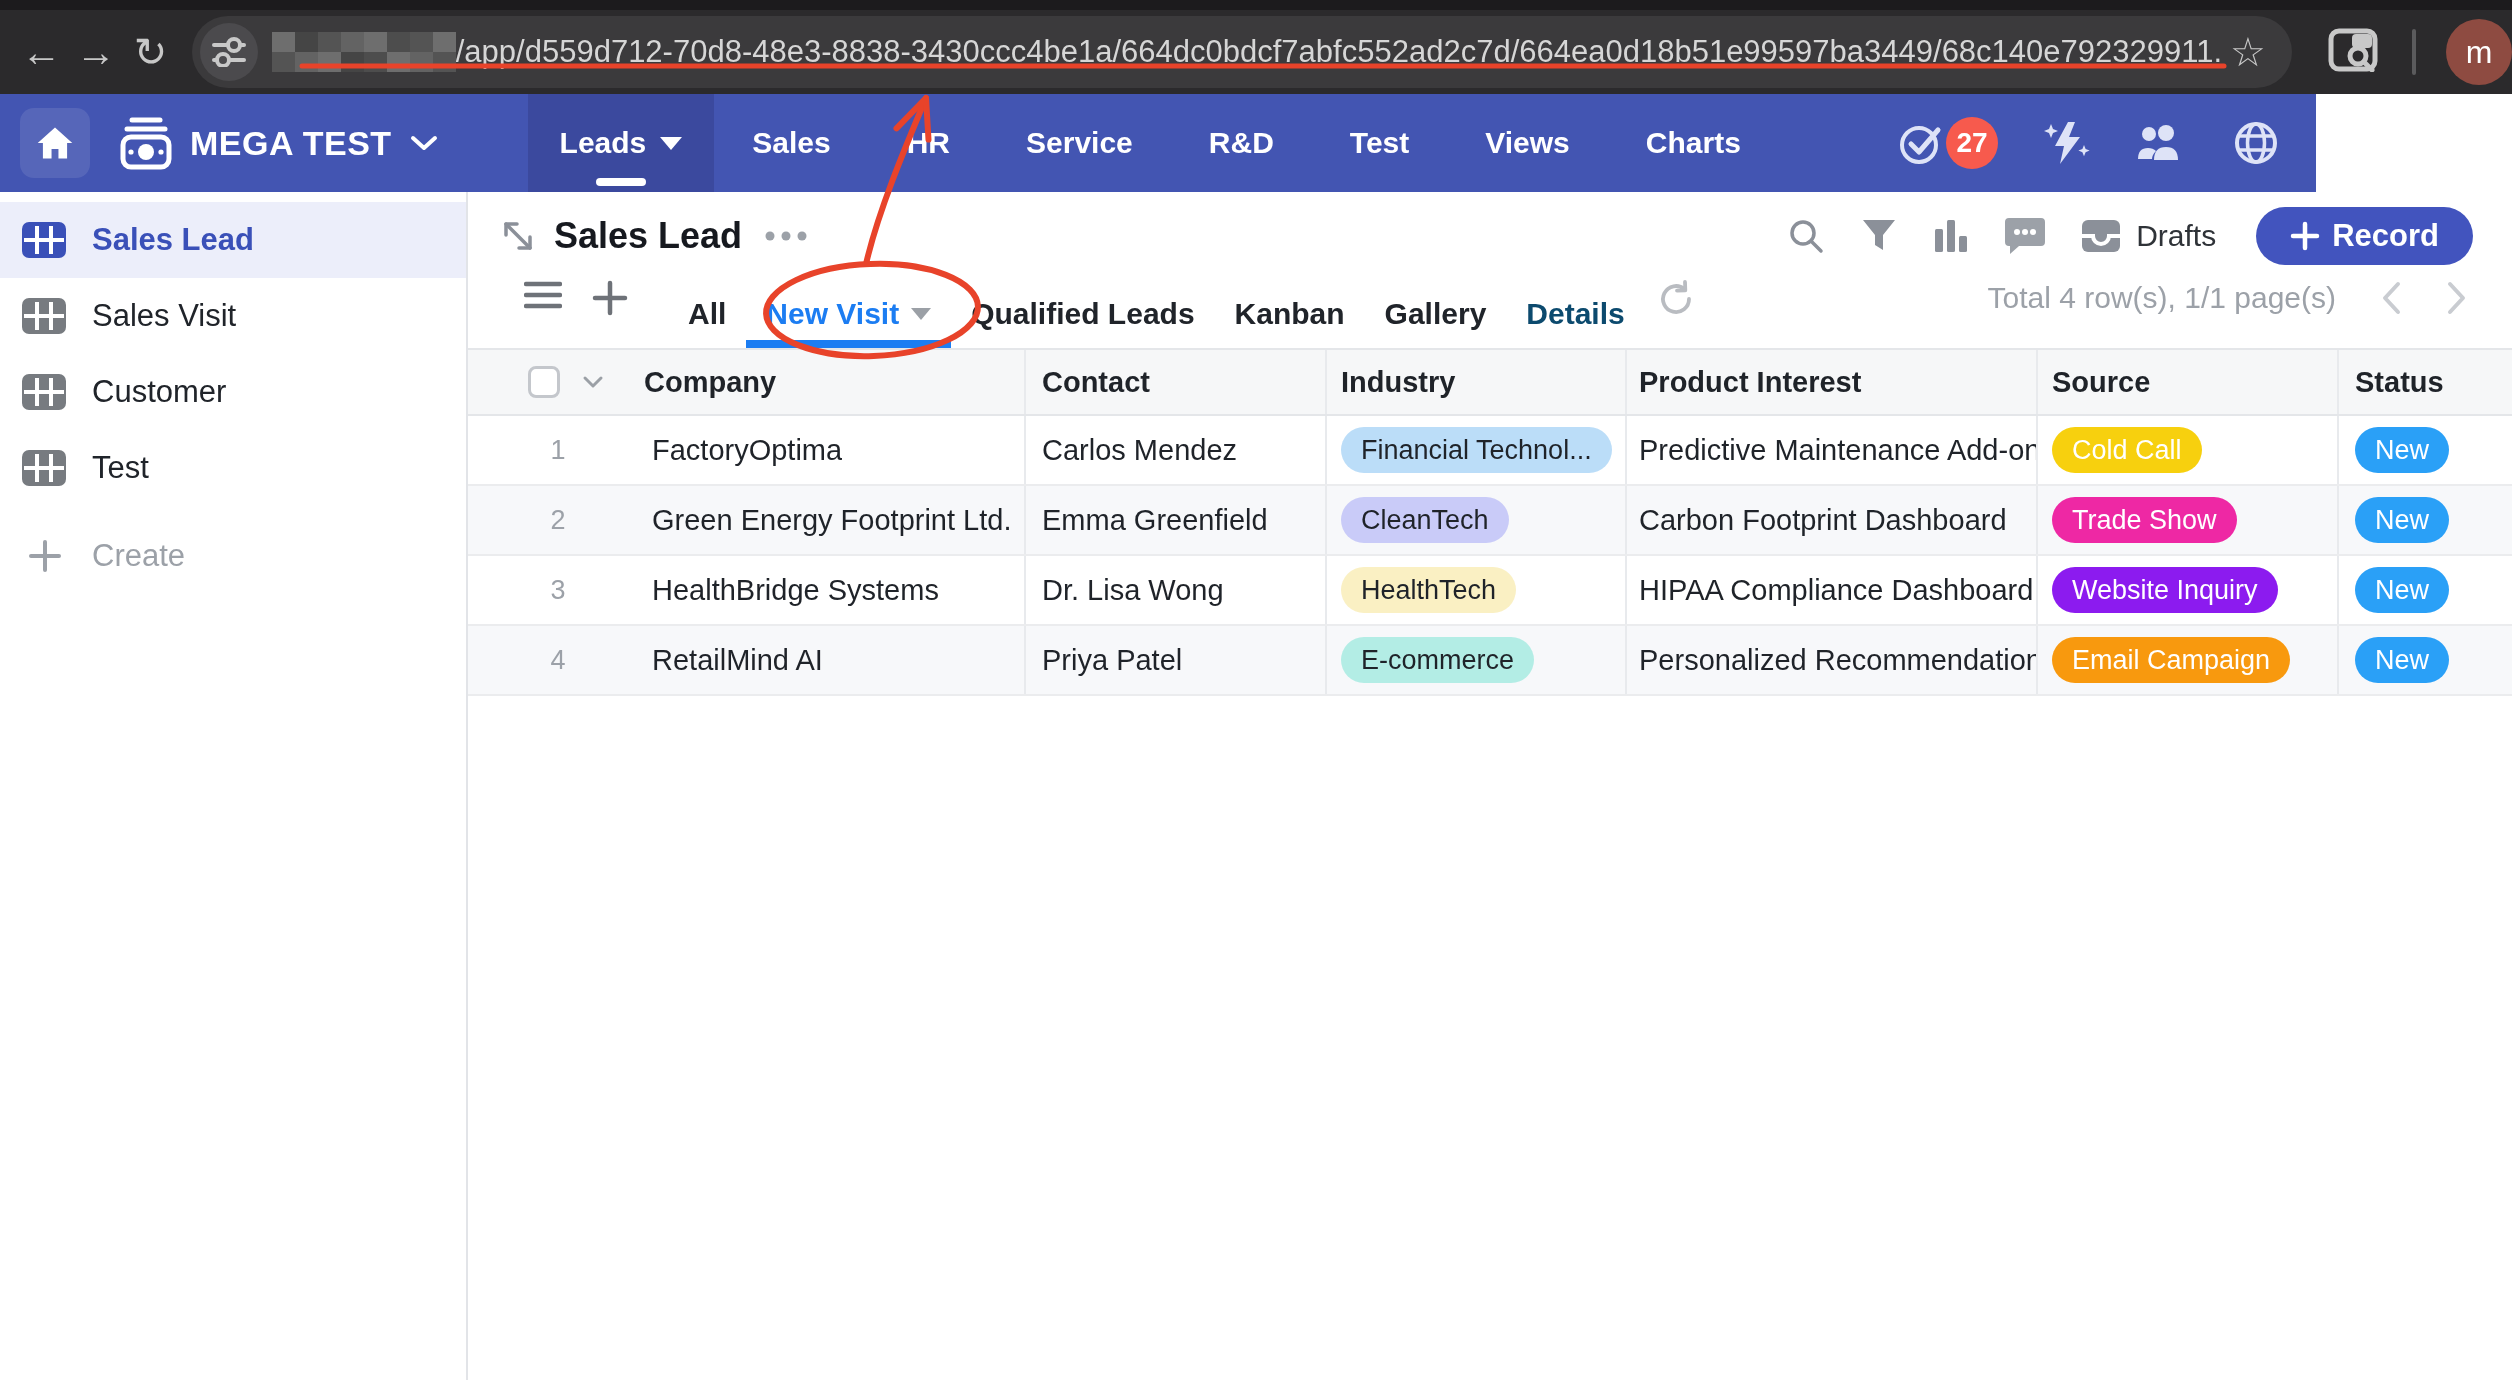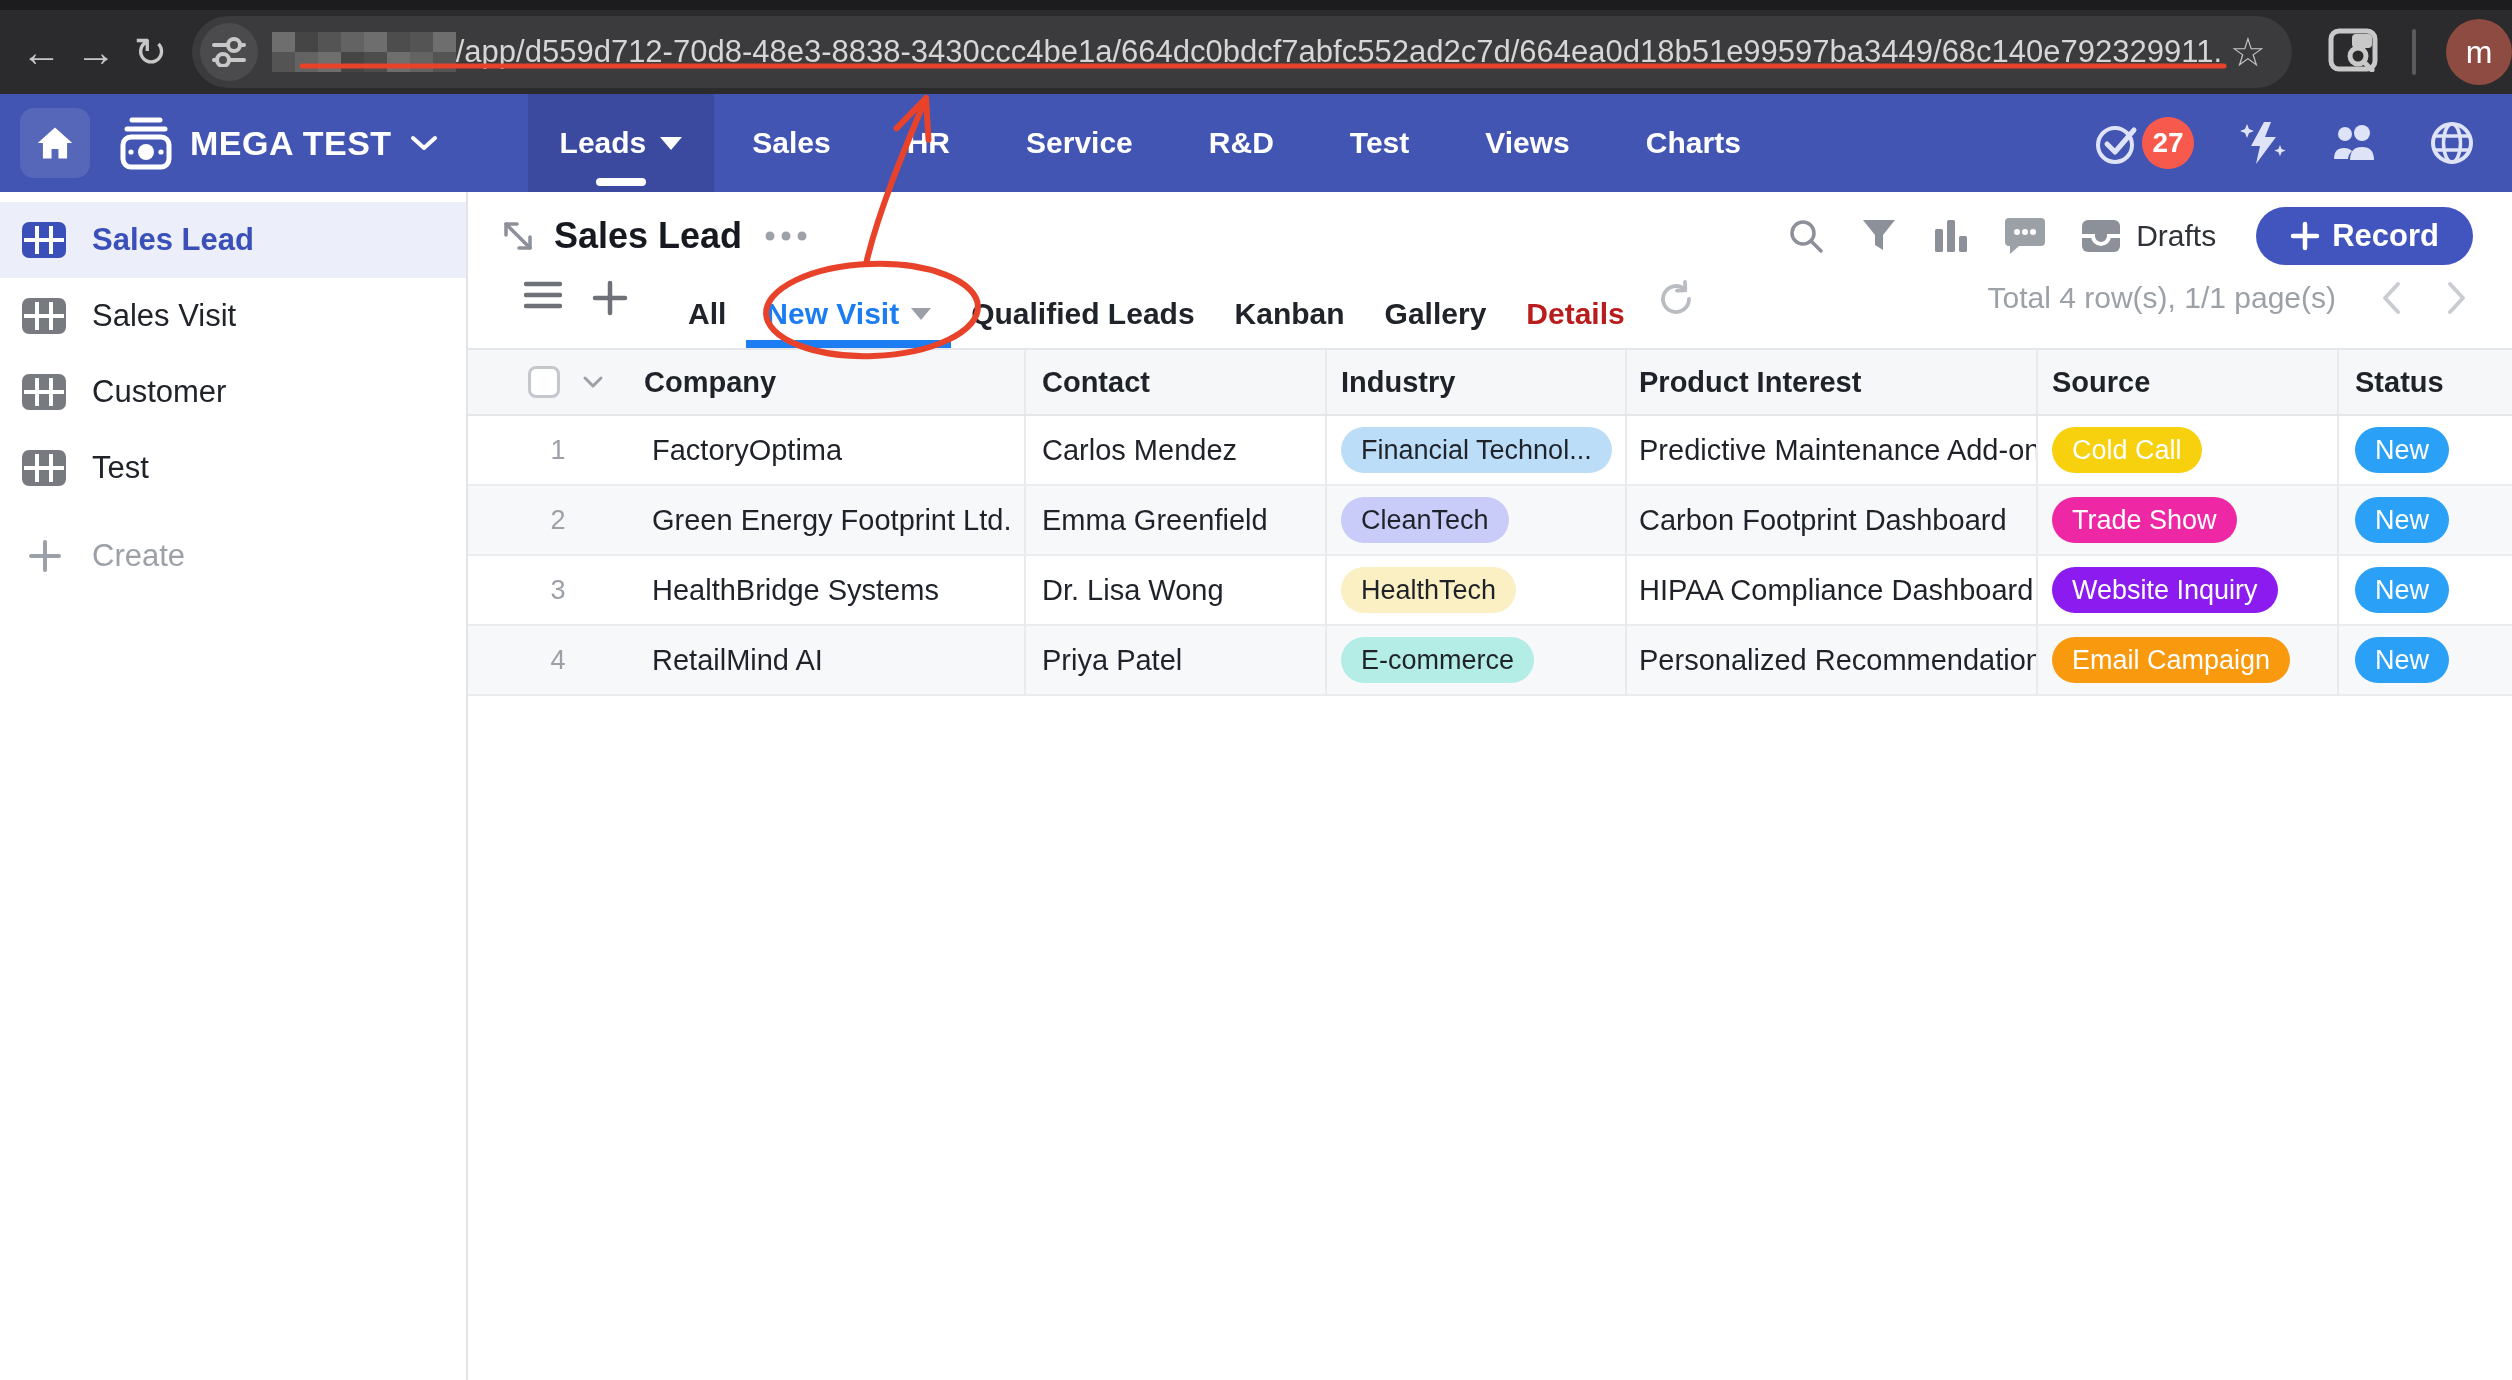--- a/index.html
+++ b/index.html
@@ -20,21 +20,21 @@
   .mosaic i{display:block;width:23px;height:20px;}
   .m1{background:#6E6E6E;} .m2{background:#545454;} .m3{background:#454545;} .m4{background:#636363;} .m5{background:#4d4d4d;}
   .urltext{color:#D6D6D6;font-size:31px;white-space:nowrap;overflow:hidden;flex:1;}
   .star{margin-right:26px;margin-left:10px;color:#C8C8C8;font-size:40px;cursor:pointer;}
   .sidepanel{margin-left:36px;cursor:pointer;}
   .vdivider{width:5px;height:46px;background:#5B5B5D;border-radius:3px;margin-left:34px;}
   .avatar{width:66px;height:66px;border-radius:50%;background:#8E4B41;color:#fff;font-size:32px;
           display:flex;align-items:center;justify-content:center;margin-left:30px;flex:0 0 auto;cursor:pointer;}
 
   
-  .appnav{position:absolute;left:0;top:94px;width:2512px;height:98px;background:#4355B2;display:flex;align-items:stretch;}
+  .appnav{position:absolute;left:0;top:94px;width:2316px;height:98px;background:#4355B2;display:flex;align-items:stretch;}
   .home-tile{width:70px;height:70px;margin:14px 0 0 20px;border-radius:14px;background:rgba(255,255,255,.10);
              display:flex;align-items:center;justify-content:center;cursor:pointer;flex:0 0 auto;}
   .app-logo{margin:21px 0 0 28px;flex:0 0 auto;cursor:pointer;}
   .workspace{color:#fff;font-size:34px;font-weight:bold;letter-spacing:.5px;margin:0 0 0 16px;
              display:flex;align-items:center;height:98px;cursor:pointer;}
   .ws-caret{margin-left:18px;display:inline-flex;}
   #nav-tabs{display:flex;margin-left:90px;align-items:stretch;}
   .nav-tab{display:flex;align-items:center;padding:0 38px;color:#fff;font-size:30px;font-weight:600;
            cursor:pointer;position:relative;}
   .nav-tab.active{background:#3B499E;padding:0 32px;}
@@ -77,21 +77,21 @@
   .viewsrow{height:68px;display:flex;align-items:flex-start;}
   .vr-ic{margin-left:30px;cursor:pointer;display:flex;}
   .vr-ic.first{margin-left:56px;}
   #view-tabs{display:flex;align-items:center;height:100%;margin-left:40px;}
   .view-tab{position:relative;height:100%;display:flex;align-items:center;padding:0 20px;font-size:30px;
             font-weight:bold;color:#20242A;cursor:pointer;white-space:nowrap;}
   .view-tab.active{color:#1C7DF2;}
   .view-tab.active::after{content:"";position:absolute;left:0;right:0;bottom:0;height:8px;background:#1C7DF2;}
   .vt-caret{width:0;height:0;border-left:10px solid transparent;border-right:10px solid transparent;
             border-top:12px solid #9BA0A6;margin-left:12px;}
-  .view-tab.dim{color:#b91c1c;}
+  .view-tab.dim{color:#0c4a6e;}
   .refresh-ic{margin-left:12px;cursor:pointer;display:flex;}
   .vr-right{margin-left:auto;display:flex;align-items:center;margin-right:44px;}
   .pagination{font-size:30px;color:#9CA1A8;}
   .pg-chev{margin-left:44px;cursor:pointer;display:flex;}
 
   
   .tbl{border-top:2px solid #E4E6E9;}
   .thead{height:64px;background:#F6F7F8;display:flex;border-bottom:2px solid #E4E6E9;}
   .trow{height:68px;display:flex;border-bottom:2px solid #EBECEE;background:#fff;}
   .trow.alt{background:#F7F8FA;}

